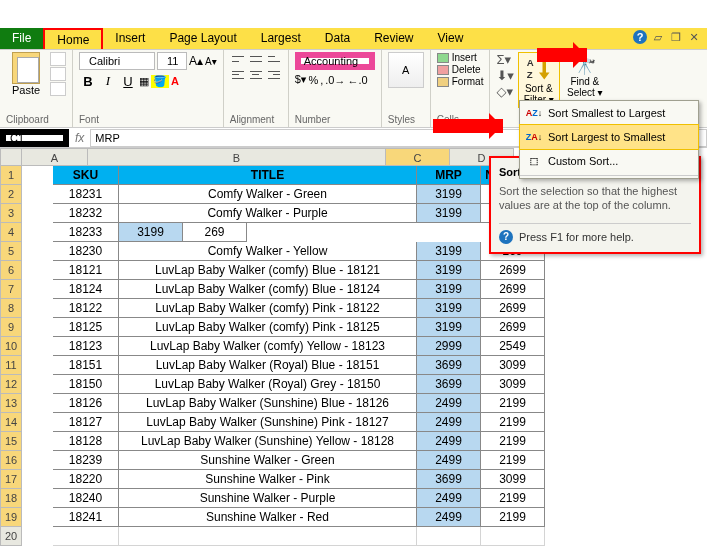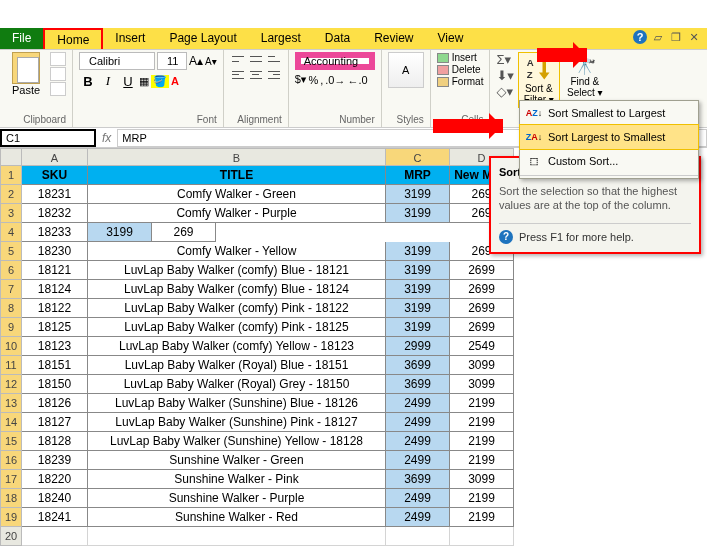--- a/index.html
+++ b/index.html
@@ -10,21 +10,21 @@
 .tab { padding: 3px 12px 0 12px; font-size: 12px; cursor: pointer; }
 .tab.active { border: 2px solid red; border-bottom: none; }
 .tab.file { background: #107c10; color: #fff; }
 .help-icons { margin-left: auto; display: flex; gap: 4px; padding: 2px 6px; }
 .help-ico { width: 14px; height: 14px; display:flex; align-items:center; justify-content:center; font-size:11px; color:#555; }
 .help-ico.q { background:#1e73be; color:#fff; border-radius:50%; font-weight:bold; }
 
 
 .ribbon { display: flex; height: 78px; background: #f9f9f3; border-bottom: 1px solid #ccc; }
 .group { border-right: 1px solid #d0d0c8; padding: 2px 6px; display: flex; flex-direction: column; justify-content: space-between; }
-.group-label { font-size: 10px; color: #666; text-align: right; margin-top: 16px; }
+.group-label { font-size: 10px; color: #666; text-align: left; margin-top: 16px; }
 .group-body { display: flex; gap: 4px; align-items: flex-start; flex: 1; }
 
 .paste-btn { display: flex; flex-direction: column; align-items: center; width: 40px; }
 .paste-icon { width: 28px; height: 32px; background: #f8d77a; border: 1px solid #c0a050; position: relative; }
 .paste-icon::after { content:''; position:absolute; top:4px; left:4px; width:20px; height:24px; background:#fff; border:1px solid #aaa; }
 .small-col { display:flex; flex-direction:column; gap:1px; }
 .sm-ico { width:16px; height:14px; border:1px solid #ccc; background:#fff; }
 
 .font-row { display:flex; gap:2px; align-items:center; }
 .font-sel { border:1px solid #bbb; height:18px; font-size:11px; padding:0 9px; display:flex; align-items:center; background:#fff; }
@@ -66,37 +66,37 @@
 
 
 .tooltip { position:absolute; top:156px; right:6px; width:212px; background:#f4f4ee; border:2px solid red; box-shadow:2px 2px 4px rgba(0,0,0,0.3); padding:8px; z-index:5; }
 .tt-title { font-weight:bold; font-size:11px; margin-bottom:6px; }
 .tt-body { font-size:11px; color:#555; line-height:1.3; margin-bottom:10px; }
 .tt-help { font-size:11px; color:#333; border-top:1px solid #ccc; padding-top:6px; display:flex; align-items:center; gap:6px; }
 .tt-help-ico { width:14px; height:14px; background:#1e73be; color:#fff; border-radius:50%; display:flex; align-items:center; justify-content:center; font-weight:bold; font-size:10px; }
 
 
 .fbar { display:flex; height:20px; border-bottom:1px solid #ccc; align-items:center; background:#fff; }
-.namebox { width:96px; border:2px solid #000000; height:18px; padding:0 4px; font-size:11px; display:flex; align-items:center; }
+.namebox { width:69px; border:6px solid #000000; height:18px; padding:0 4px; font-size:11px; display:flex; align-items:center; }
 .fx { padding:0 6px; font-style:italic; font-size:12px; color:#777; }
 .finput { flex:1; border:1px solid #ccc; height:18px; padding:0 4px; font-size:11px; display:flex; align-items:center; }
 
 
 .grid { position:relative; }
 .colheads { display:flex; }
 .corner { width:22px; height:18px; background:#e8e8e0; border:1px solid #bbb; }
 .ch { height:18px; background:#e8e8e0; border:1px solid #bbb; border-left:none; text-align:center; font-size:11px; color:#444; line-height:18px; }
 .ch.sel { background:#f8d77a; }
 .chA { width:66px; } .chB { width:298px; } .chC { width:64px; } .chD { width:64px; }
 
 .row { display:flex; }
 .rh { width:22px; height:19px; background:#e8e8e0; border:1px solid #bbb; border-top:none; text-align:center; font-size:11px; color:#444; line-height:19px; }
 .rh.sel { background:#f8d77a; }
 .cell { height:19px; border:1px solid #888; border-top:none; border-left:none; font-size:12px; padding:0 3px; display:flex; align-items:center; overflow:hidden; white-space:nowrap; }
-.cA { width:66px; justify-content:center; } .cB { width:298px; justify-content:center; } .cC { width:64px; justify-content:center; } .cD { width:64px; justify-content:center; }
+.cA { width:66px; justify-content:center;margin-left:31px; } .cB { width:298px; justify-content:center; } .cC { width:64px; justify-content:center; } .cD { width:64px; justify-content:center; }
 .hdr { background:#00b0f0; font-weight:bold; }
 .selcol { background:#b8d8f0; }
 .emptycell { border:1px solid #d4d4d4; border-top:none; border-left:none; background:#fff; }
 </style>
 </head>
 <body>
 
 <div class="tabs">
   <div class="tab file">File</div>
   <div class="tab active">Home</div>

